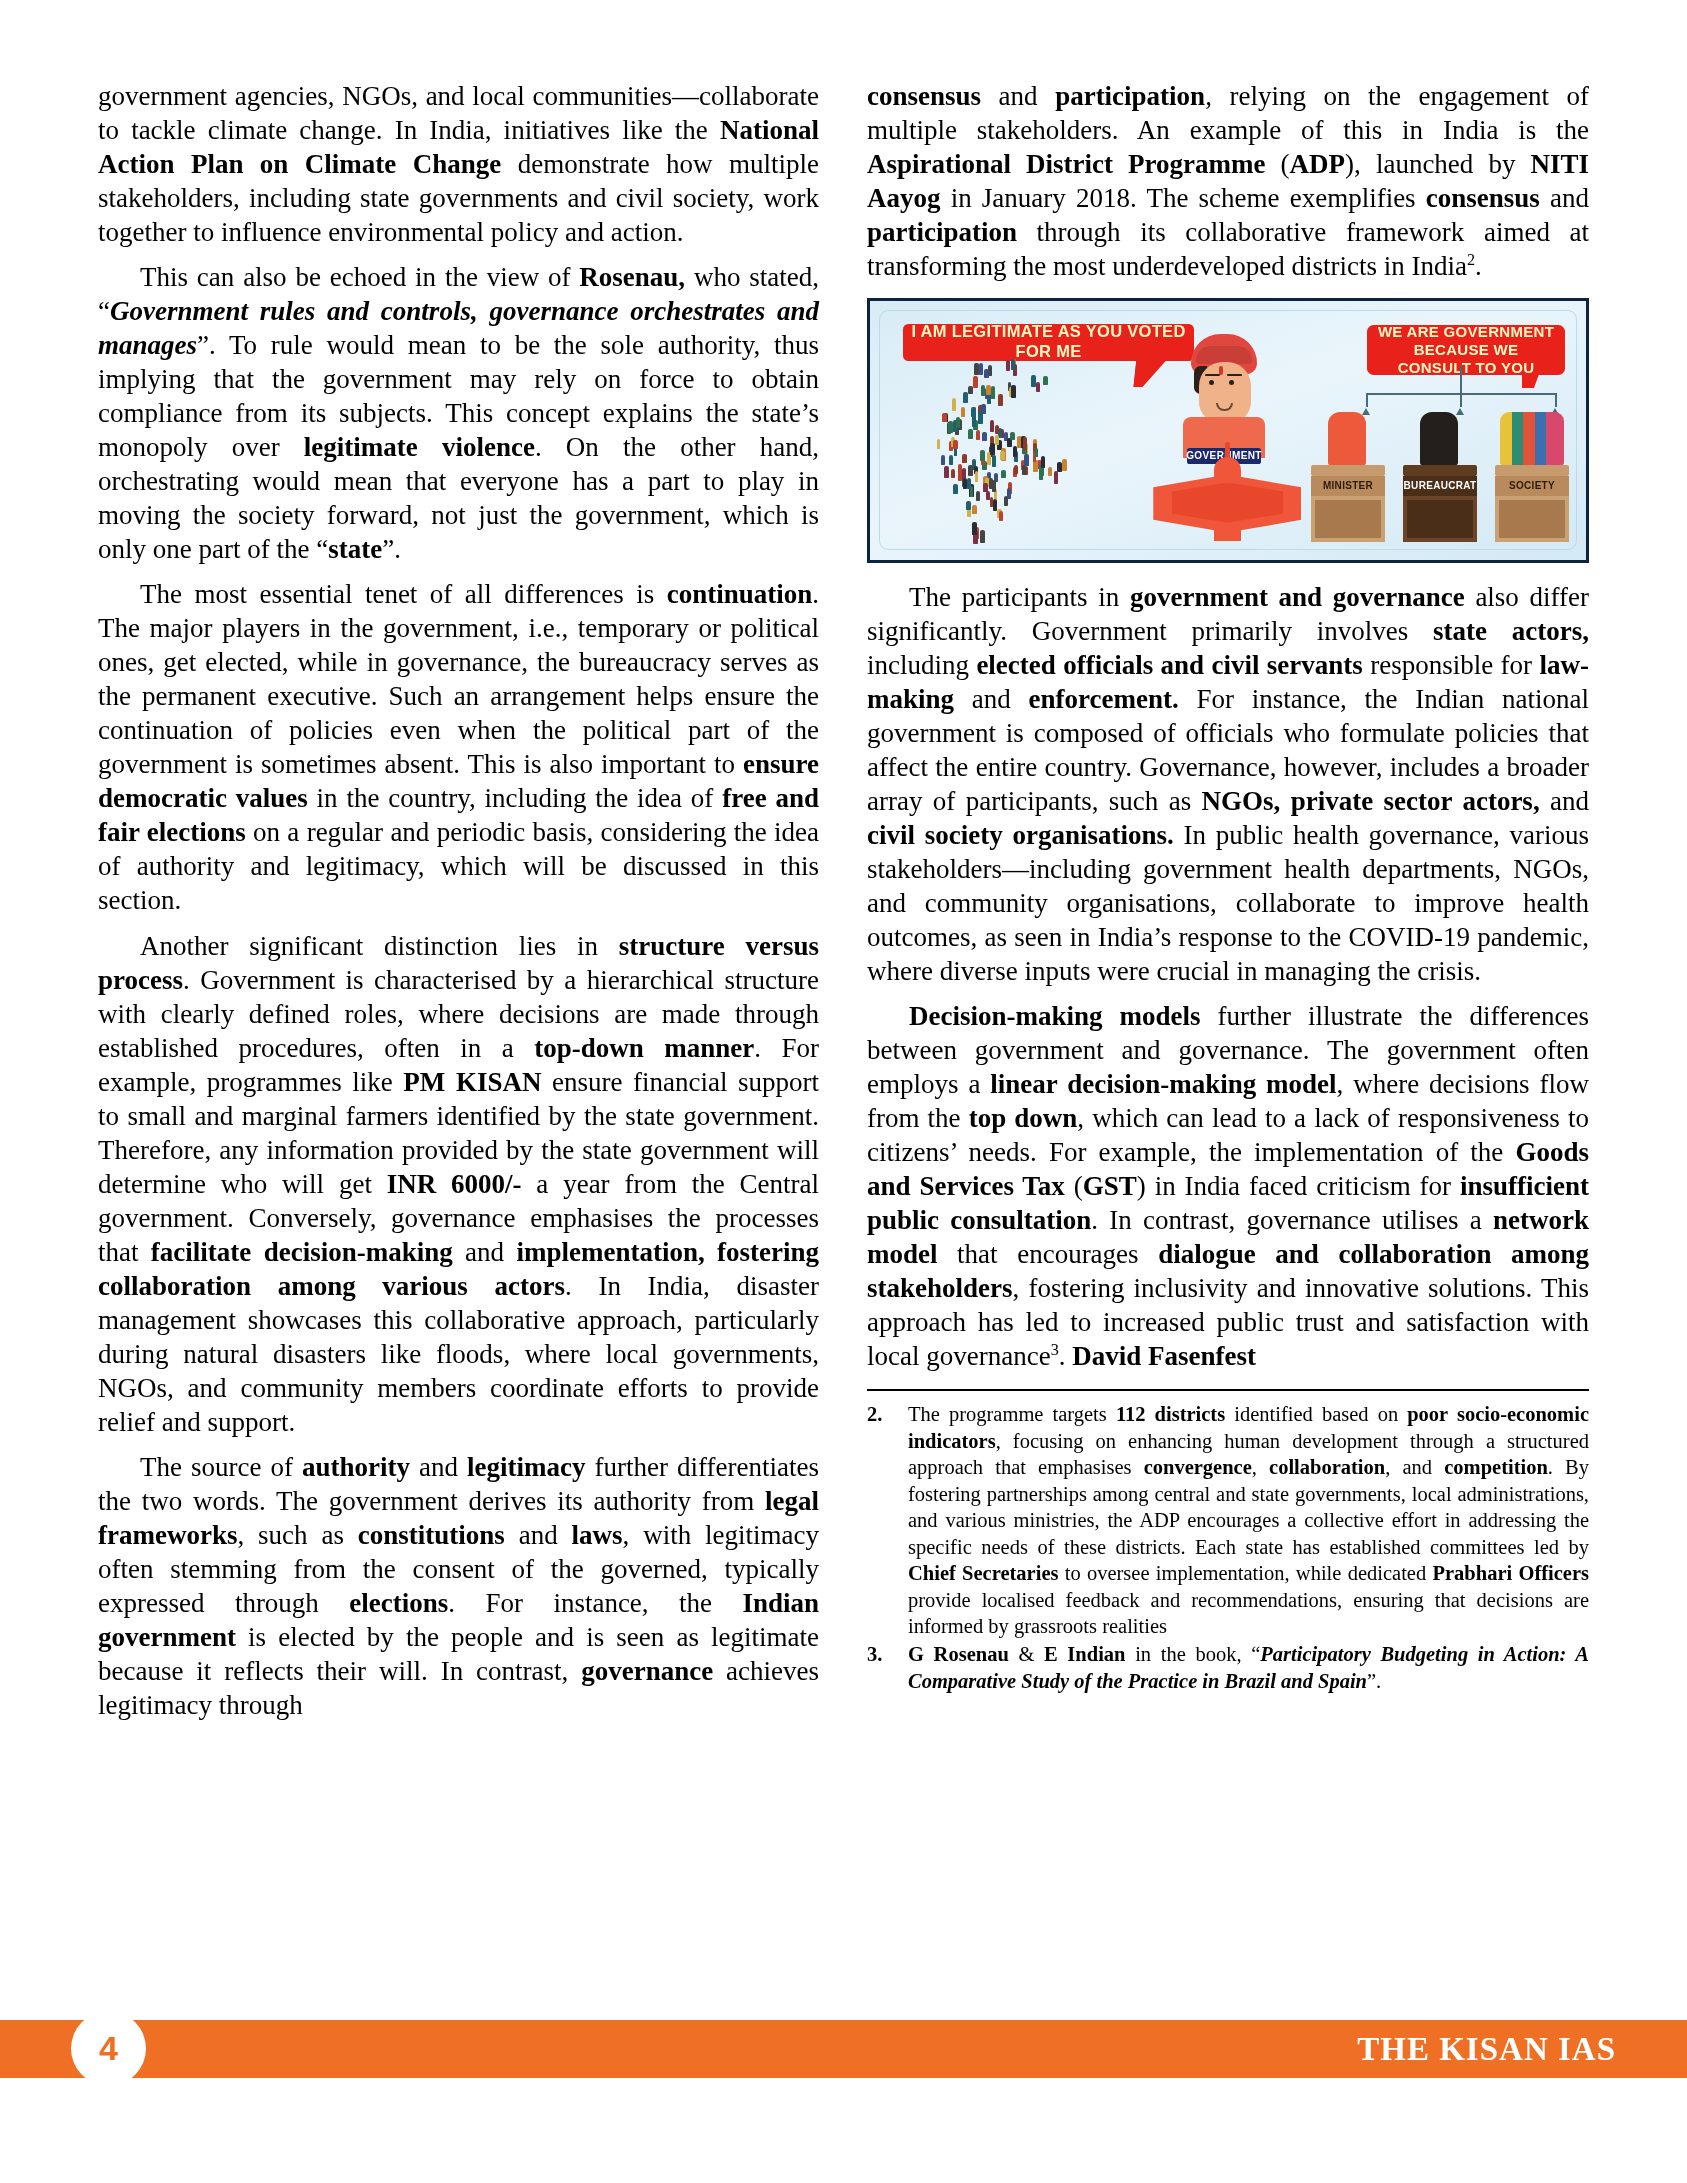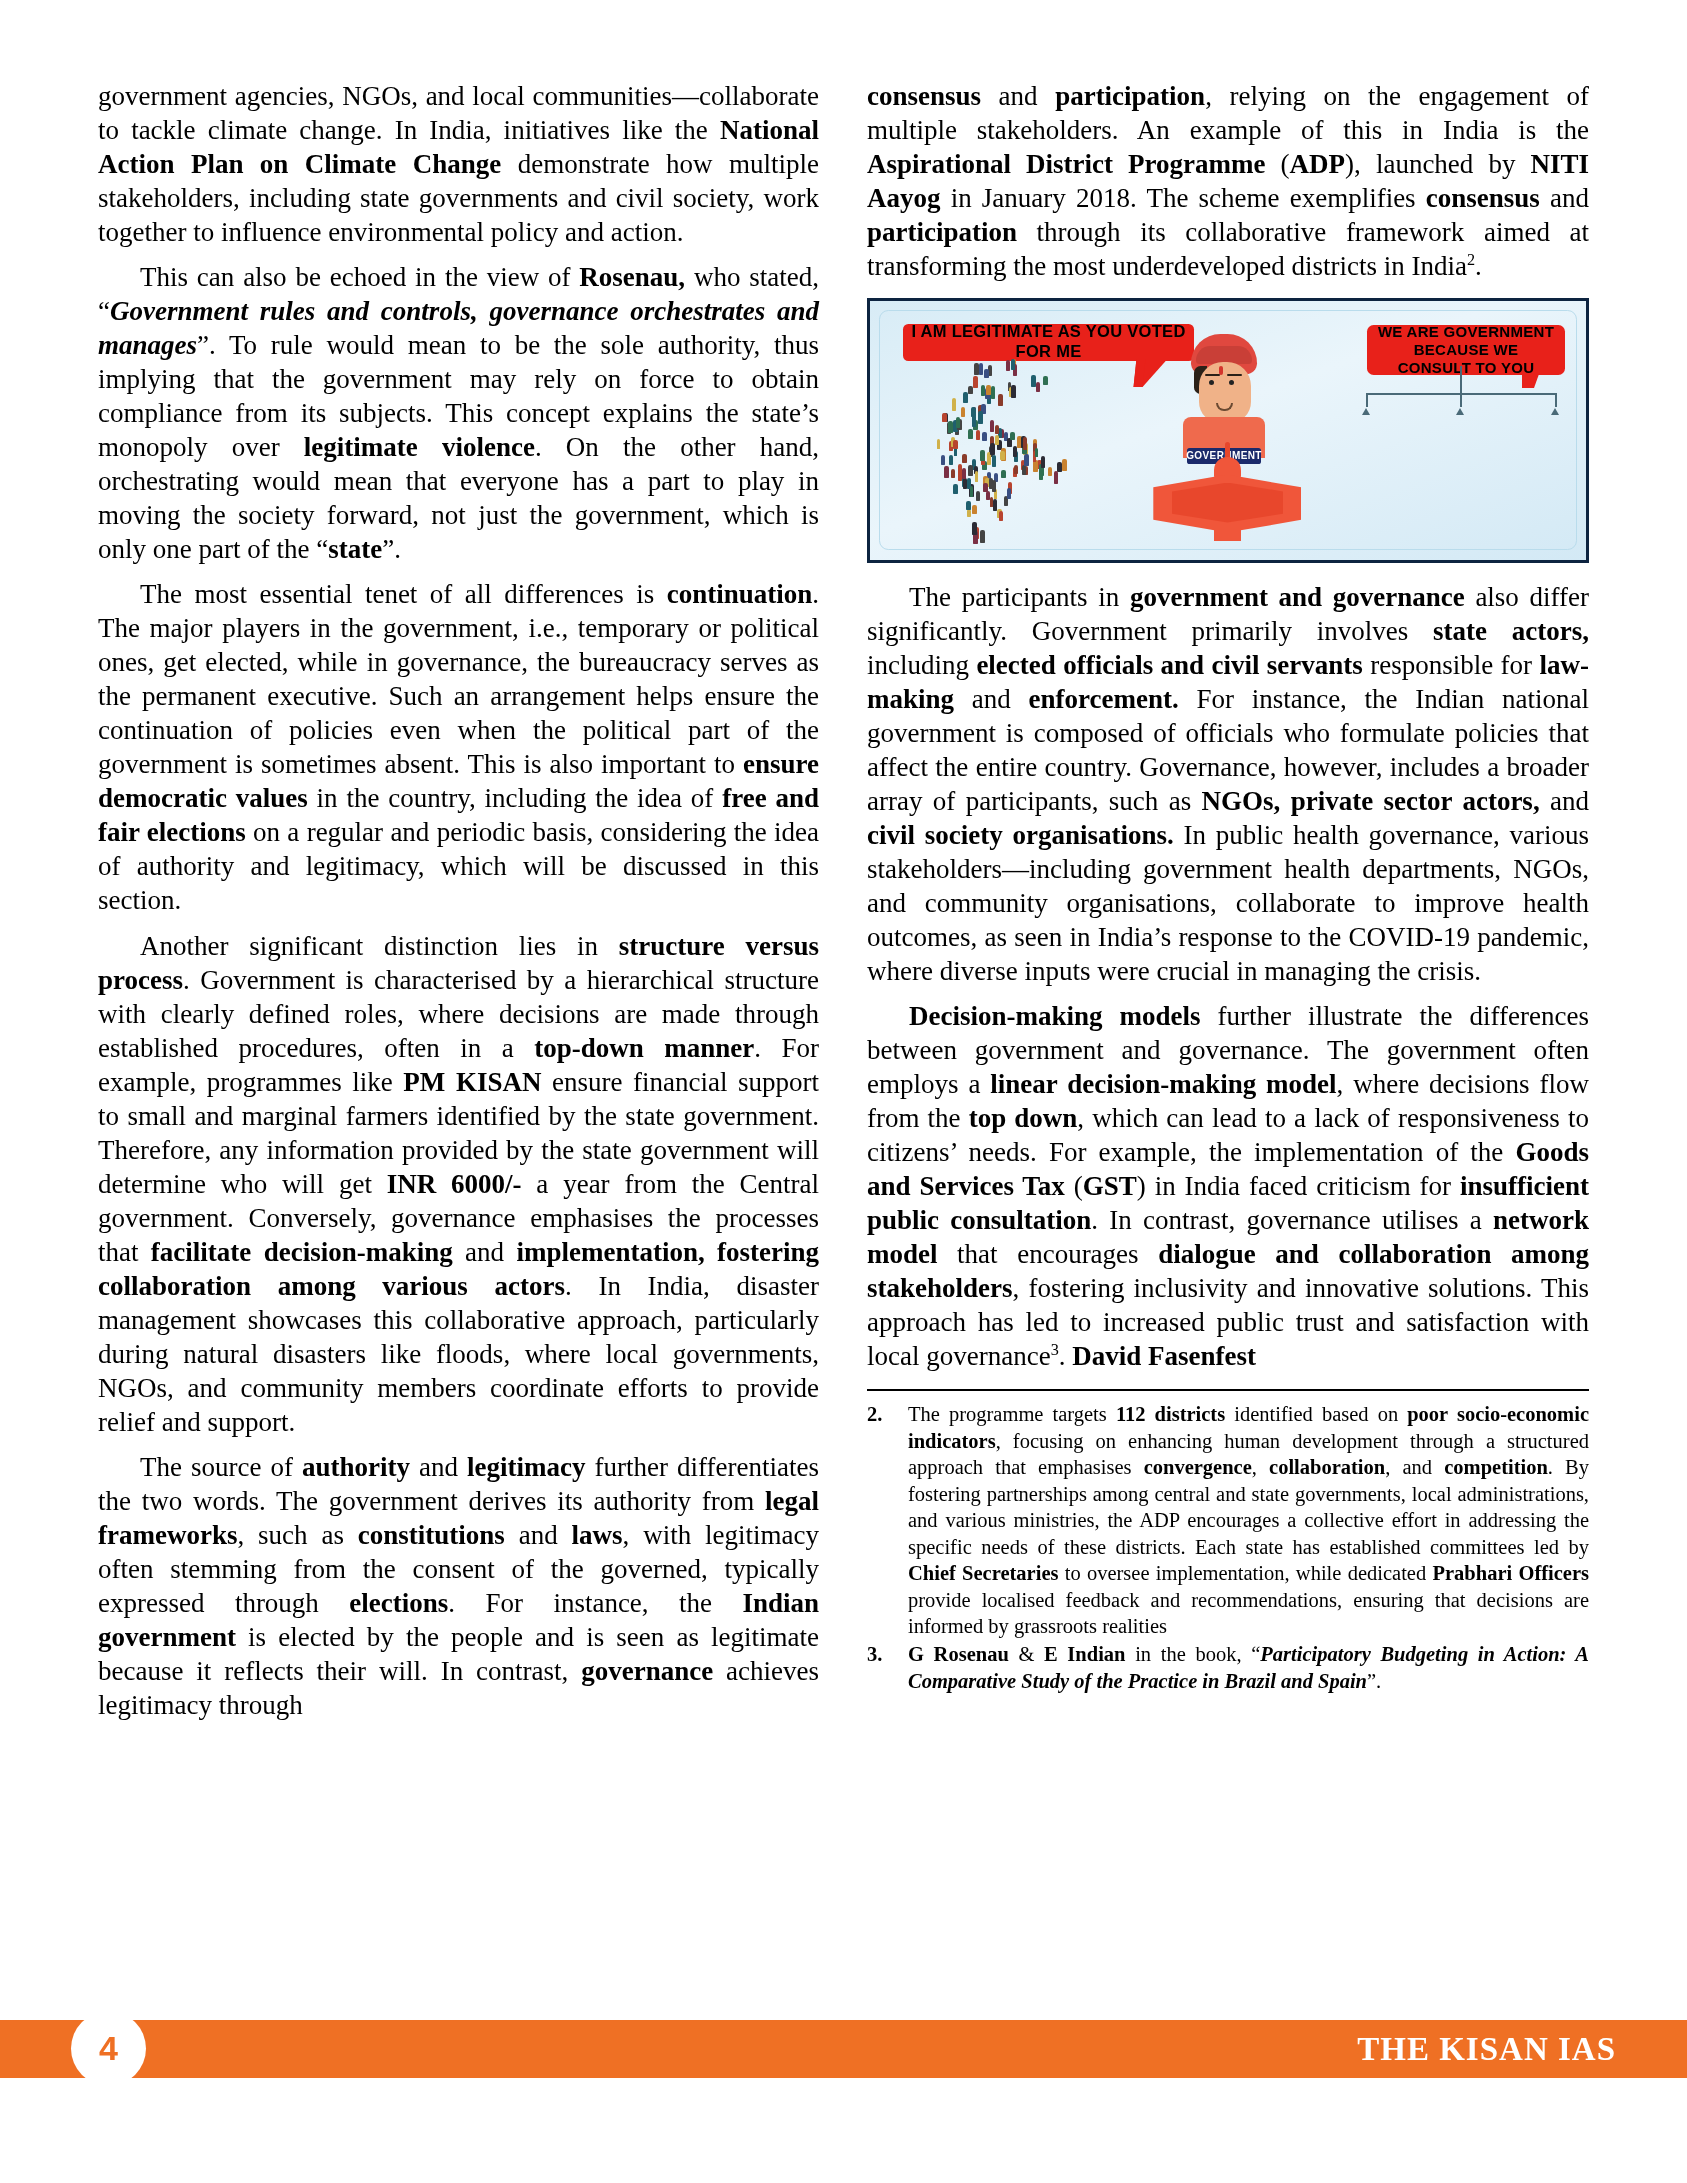--- a/index.html
+++ b/index.html
@@ -57,21 +57,21 @@
   }
   .fig-inner {
     position: absolute;
     left: 9.3px; top: 9.3px; right: 9.3px; bottom: 9.3px;
     border: 1.3px solid #b9dcec;
     border-radius: 9.3px;
   }
   .bubble {
     position: absolute;
     background: #e8211a;
-    color: #000000;
+    color: #fef9c3;
     font-family: "Liberation Sans", sans-serif;
     font-weight: bold;
     letter-spacing: 0.3px;
     text-align: center;
     border-radius: 5.3px;
     line-height: 1.2;
     display: flex;
     align-items: center;
     justify-content: center;
     padding: 4px 8px;
@@ -419,20 +419,46 @@
         <div class="arrows">
           <div class="h"></div>
           <div class="v" style="left:4px;top:21px;height:14.6px;"></div>
           <div class="a" style="left:0px;top:36px;transform:rotate(180deg);"></div>
           <div class="v" style="left:98px;top:-5.3px;height:41px;"></div>
           <div class="a" style="left:94px;top:36px;transform:rotate(180deg);"></div>
           <div class="v" style="left:193px;top:21px;height:14.6px;"></div>
           <div class="a" style="left:189px;top:36px;transform:rotate(180deg);"></div>
         </div>
 
+        <div class="podiums">
+          <div class="podium" style="left:0;">
+            <div class="fig-person" style="left:17px;background:#ec5a3b;border-radius:12px 12px 2.6px 2.6px;"></div>
+            <div class="pod-top"></div>
+            <div class="pod-mid">MINISTER</div>
+            <div class="pod-low">
+                <div></div>
+              </div>
+          </div>
+          <div class="podium dark" style="left:92px;">
+            <div class="fig-person" style="left:17px;background:#241f1c;border-radius:12px 12px 2.6px 2.6px;"></div>
+            <div class="pod-top"></div>
+            <div class="pod-mid">BUREAUCRAT</div>
+            <div class="pod-low">
+                <div></div>
+              </div>
+          </div>
+          <div class="podium" style="left:184px;">
+            <div class="fig-person" style="left:5.3px;width:64px;background:linear-gradient(90deg,#e8c33a 0 18%,#2e8c72 18% 36%,#e0533a 36% 54%,#3a6fb0 54% 72%,#d8486b 72% 100%);border-radius:9.3px 9.3px 2.6px 2.6px;"></div>
+            <div class="pod-top"></div>
+            <div class="pod-mid">SOCIETY</div>
+            <div class="pod-low">
+                <div></div>
+              </div>
+          </div>
+        </div>
       </div>
 
       <div id="right-after">
           <p class="body indent">The participants in <b>government and governance</b> also differ significantly. Government primarily involves <b>state actors,</b> including <b>elected officials and civil servants</b> responsible for <b>law-making</b> and <b>enforcement.</b> For instance, the Indian national government is composed of officials who formulate policies that affect the entire country. Governance, however, includes a broader array of participants, such as <b>NGOs, private sector actors,</b> and <b>civil society organisations.</b> In public health governance, various stakeholders—including government health departments, NGOs, and community organisations, collaborate to improve health outcomes, as seen in India’s response to the COVID-19 pandemic, where diverse inputs were crucial in managing the crisis.</p>
           <p class="body indent"><b>Decision-making models</b> further illustrate the differences between government and governance. The government often employs a <b>linear decision-making model</b>, where decisions flow from the <b>top down</b>, which can lead to a lack of responsiveness to citizens’ needs. For example, the implementation of the <b>Goods and Services Tax</b> (<b>GST</b>) in India faced criticism for <b>insufficient public consultation</b>. In contrast, governance utilises a <b>network model</b> that encourages <b>dialogue and collaboration among stakeholders</b>, fostering inclusivity and innovative solutions. This approach has led to increased public trust and satisfaction with local governance<sup>3</sup>. <b>David Fasenfest</b></p>
         </div>
 
       <div class="fn-rule"></div>
       <div class="footnotes" id="footnotes">
           <div class="fn">

